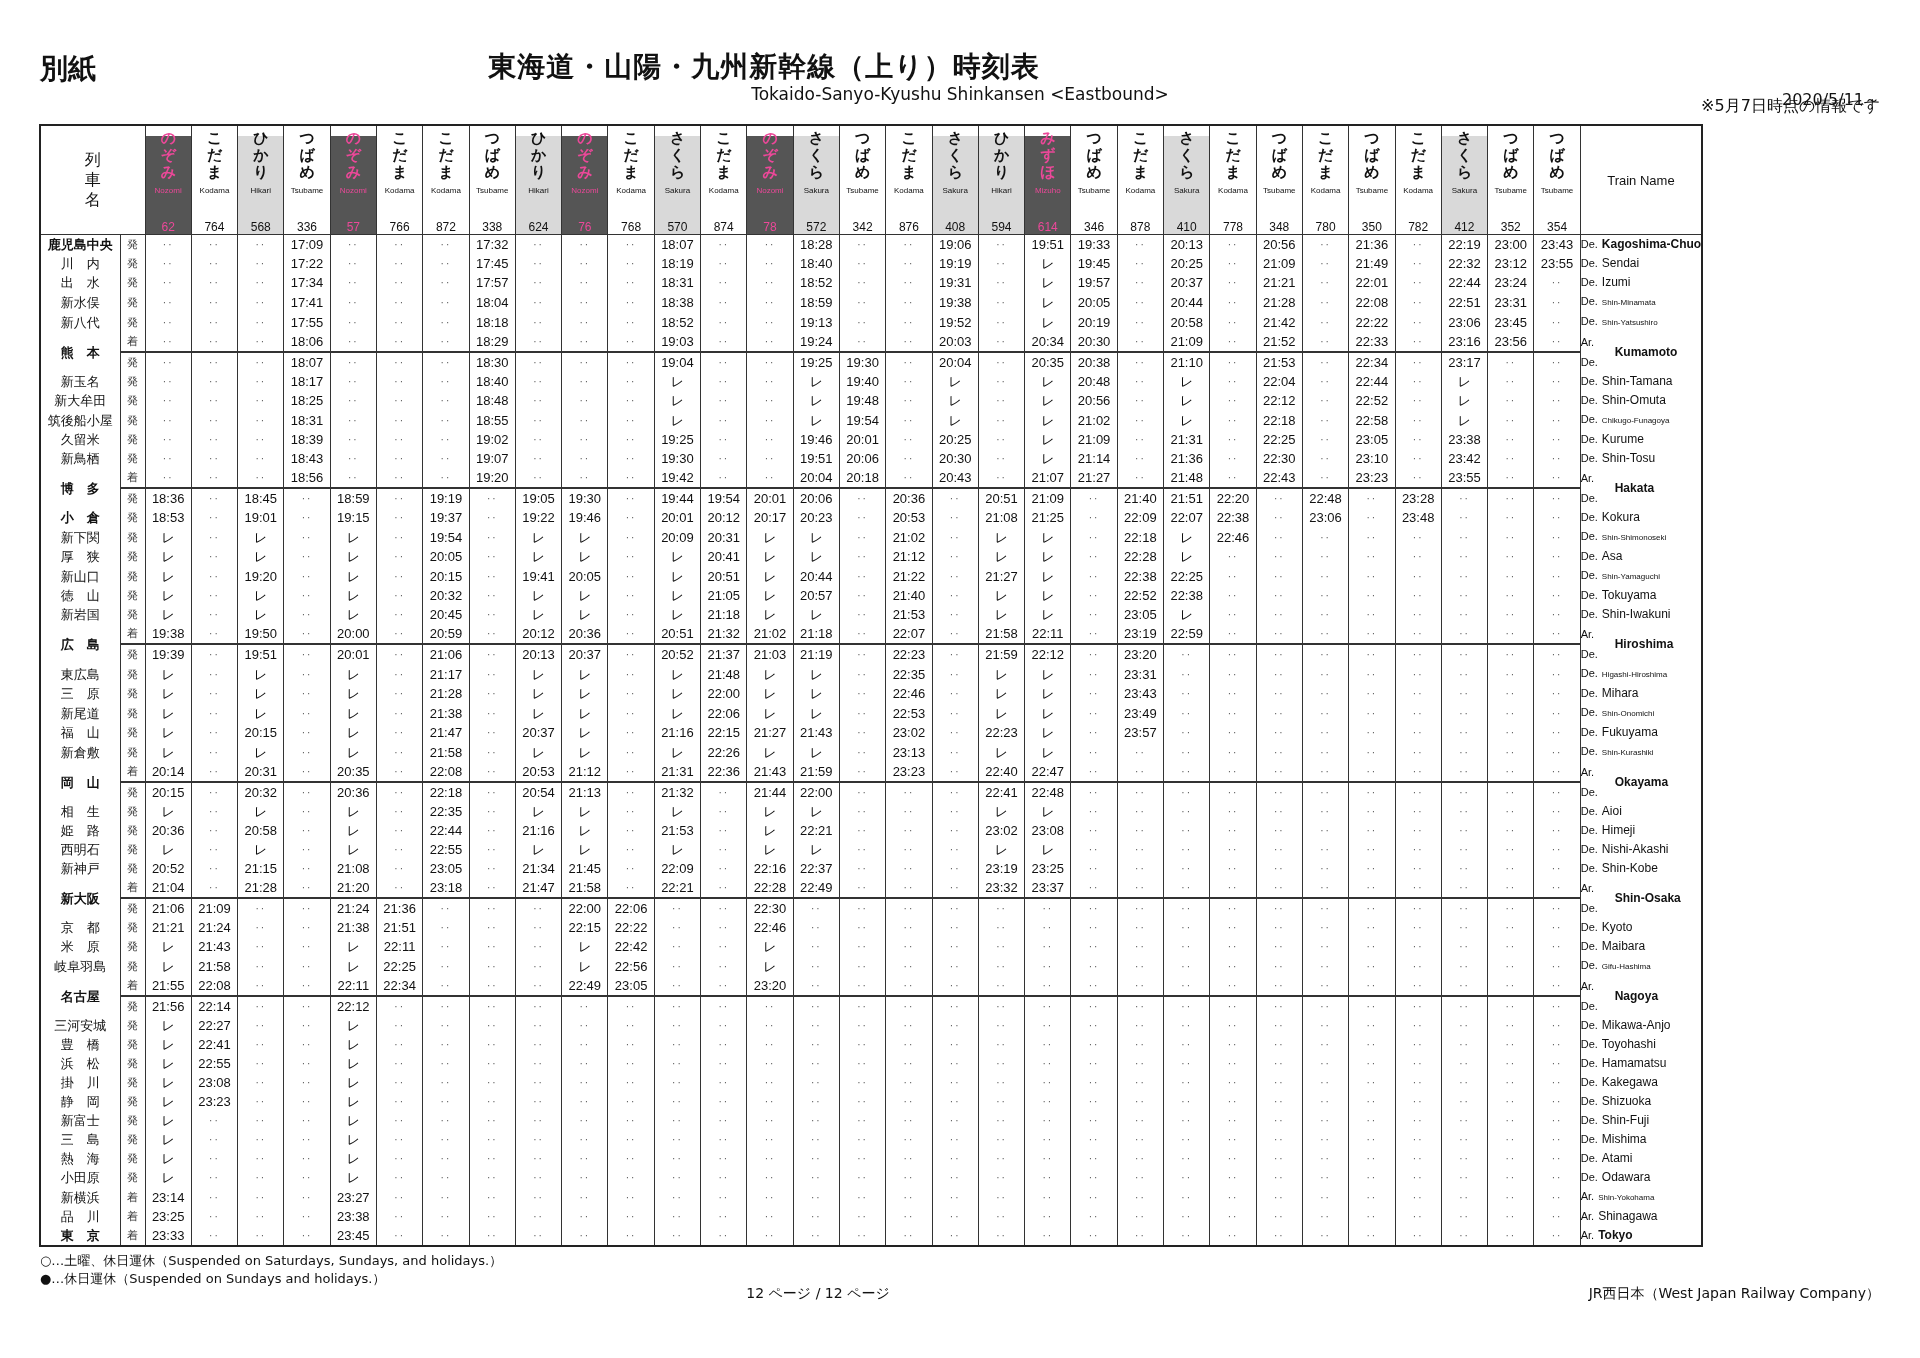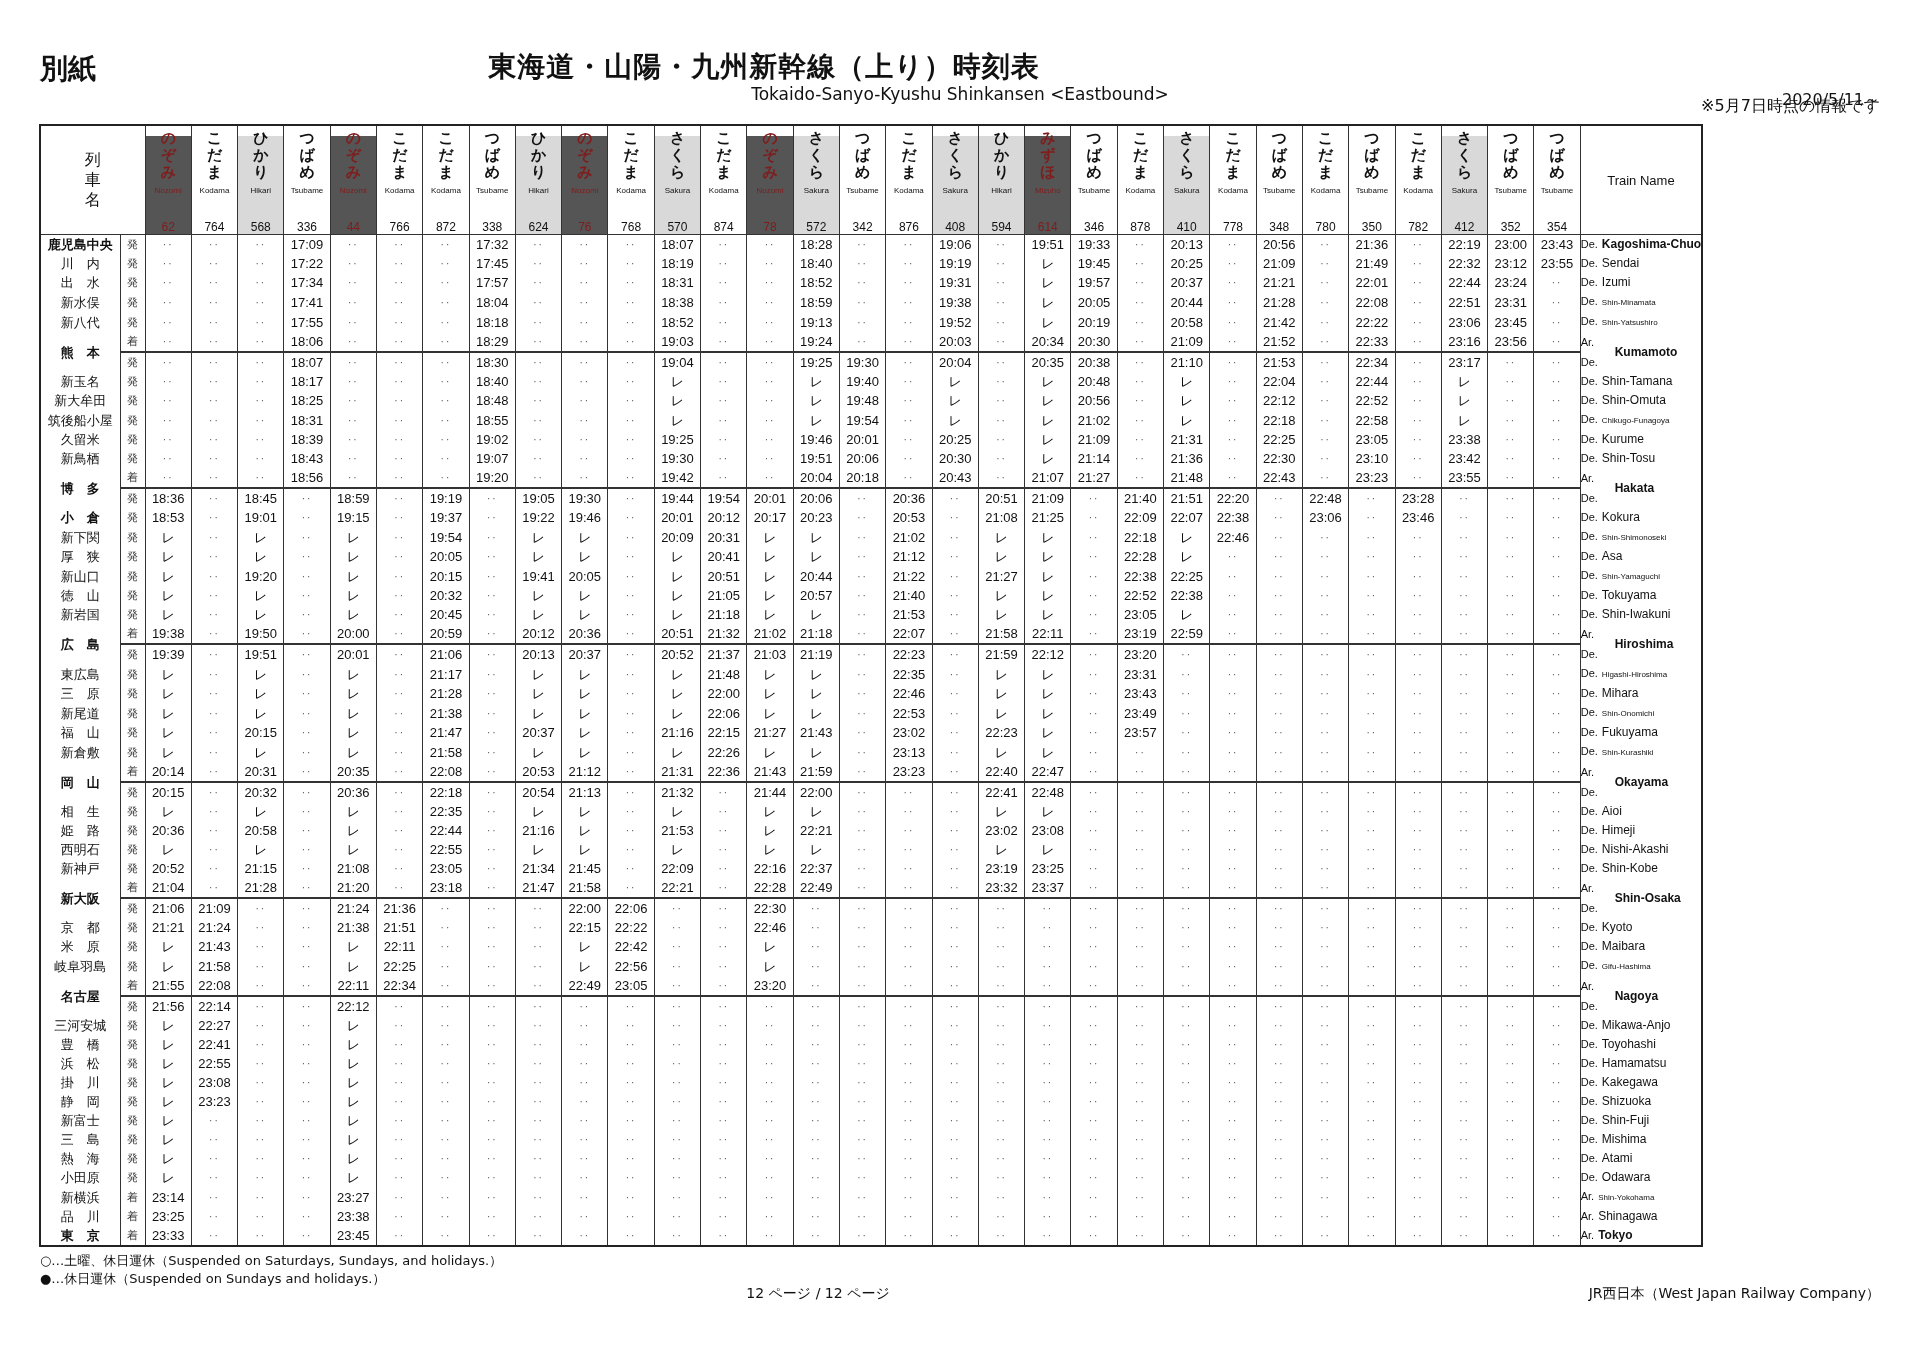--- a/index.html
+++ b/index.html
@@ -14,21 +14,21 @@
   table.tt { position:absolute; left:39px; top:124px; border-collapse:collapse; table-layout:fixed;
              border:2px solid #222; font-family:"Liberation Sans", "DejaVu Sans", sans-serif; }
   table.tt td, table.tt th { border-left:1px solid #333; border-right:1px solid #333; padding:0; font-weight:normal; }
   col.c-st { width:80px; } col.c-kind { width:25px; } col.c-tr { width:46.3px; } col.c-name { width:109px; }
   th.hdr-station { height:108px; border-bottom:1px solid #333; font-size:16px; line-height:20px; vertical-align:middle; text-align:center; }
   th.hdr-train { height:108px; vertical-align:bottom; text-align:center; border-bottom:1px solid #333; position:relative; }
   th.hdr-train .band { position:absolute; left:0; right:0; top:10px; bottom:0; }
   th.hdr-train .kana { position:relative; font-size:15px; font-weight:bold; line-height:17px; width:15px; margin:0 auto; padding-top:0; }
   th.hdr-train .en { position:relative; font-size:8px; line-height:10px; margin-top:6px; }
   th.hdr-train .no { position:relative; font-size:12px; line-height:14px;margin-top:24px; }
-  th.dark .band { background:#555; } th.dark .kana, th.dark .en, th.dark .no { color:#7f1d1d;text-align:center; }
+  th.dark .band { background:#555; } th.dark .kana, th.dark .en, th.dark .no { color:#ec4899;text-align:center; }
   th.light .band { background:#d9d9d9; }
   th.hdr-name { font-size:13px; text-align:center; vertical-align:middle; border-bottom:1px solid #333; }
   td { height:19px; font-size:13px; text-align:center; line-height:19px; white-space:nowrap; }
   td.st { text-align:center; font-size:13px; border-right:none; }
   td.st.major { font-weight:bold; }
   td.kind { font-size:11px; color:#333; border-left:none; }
   td.dot { color:#555; font-size:10px; letter-spacing:2px; }
   td.name { text-align:left; font-size:11px; padding-left:6px; position:relative; }
   td.name .en-st { font-size:12px; margin-left:4px; }
   td.name .en-st.small { font-size:8px; }
@@ -113,21 +113,21 @@
         <th class="hdr-train ">
           <div class="band"></div>
           <div class="kana">つばめ</div>
           <div class="en">Tsubame</div>
           <div class="no">336</div>
         </th>
         <th class="hdr-train dark">
           <div class="band"></div>
           <div class="kana">のぞみ</div>
           <div class="en">Nozomi</div>
-          <div class="no">44</div>
+          <div class="no">57</div>
         </th>
         <th class="hdr-train ">
           <div class="band"></div>
           <div class="kana">こだま</div>
           <div class="en">Kodama</div>
           <div class="no">766</div>
         </th>
         <th class="hdr-train ">
           <div class="band"></div>
           <div class="kana">こだま</div>
@@ -807,21 +807,21 @@
         <td class="dot">··</td>
         <td>21:08</td>
         <td>21:25</td>
         <td class="dot">··</td>
         <td>22:09</td>
         <td>22:07</td>
         <td>22:38</td>
         <td class="dot">··</td>
         <td>23:06</td>
         <td class="dot">··</td>
-        <td>23:46</td>
+        <td>23:48</td>
         <td class="dot">··</td>
         <td class="dot">··</td>
         <td class="dot">··</td>
         <td class="name"><span>De.</span><span class="en-st">Kokura</span></td>
       </tr>
       <tr>
         <td class="st">新下関</td>
         <td class="kind">発</td>
         <td>レ</td>
         <td class="dot">··</td>

